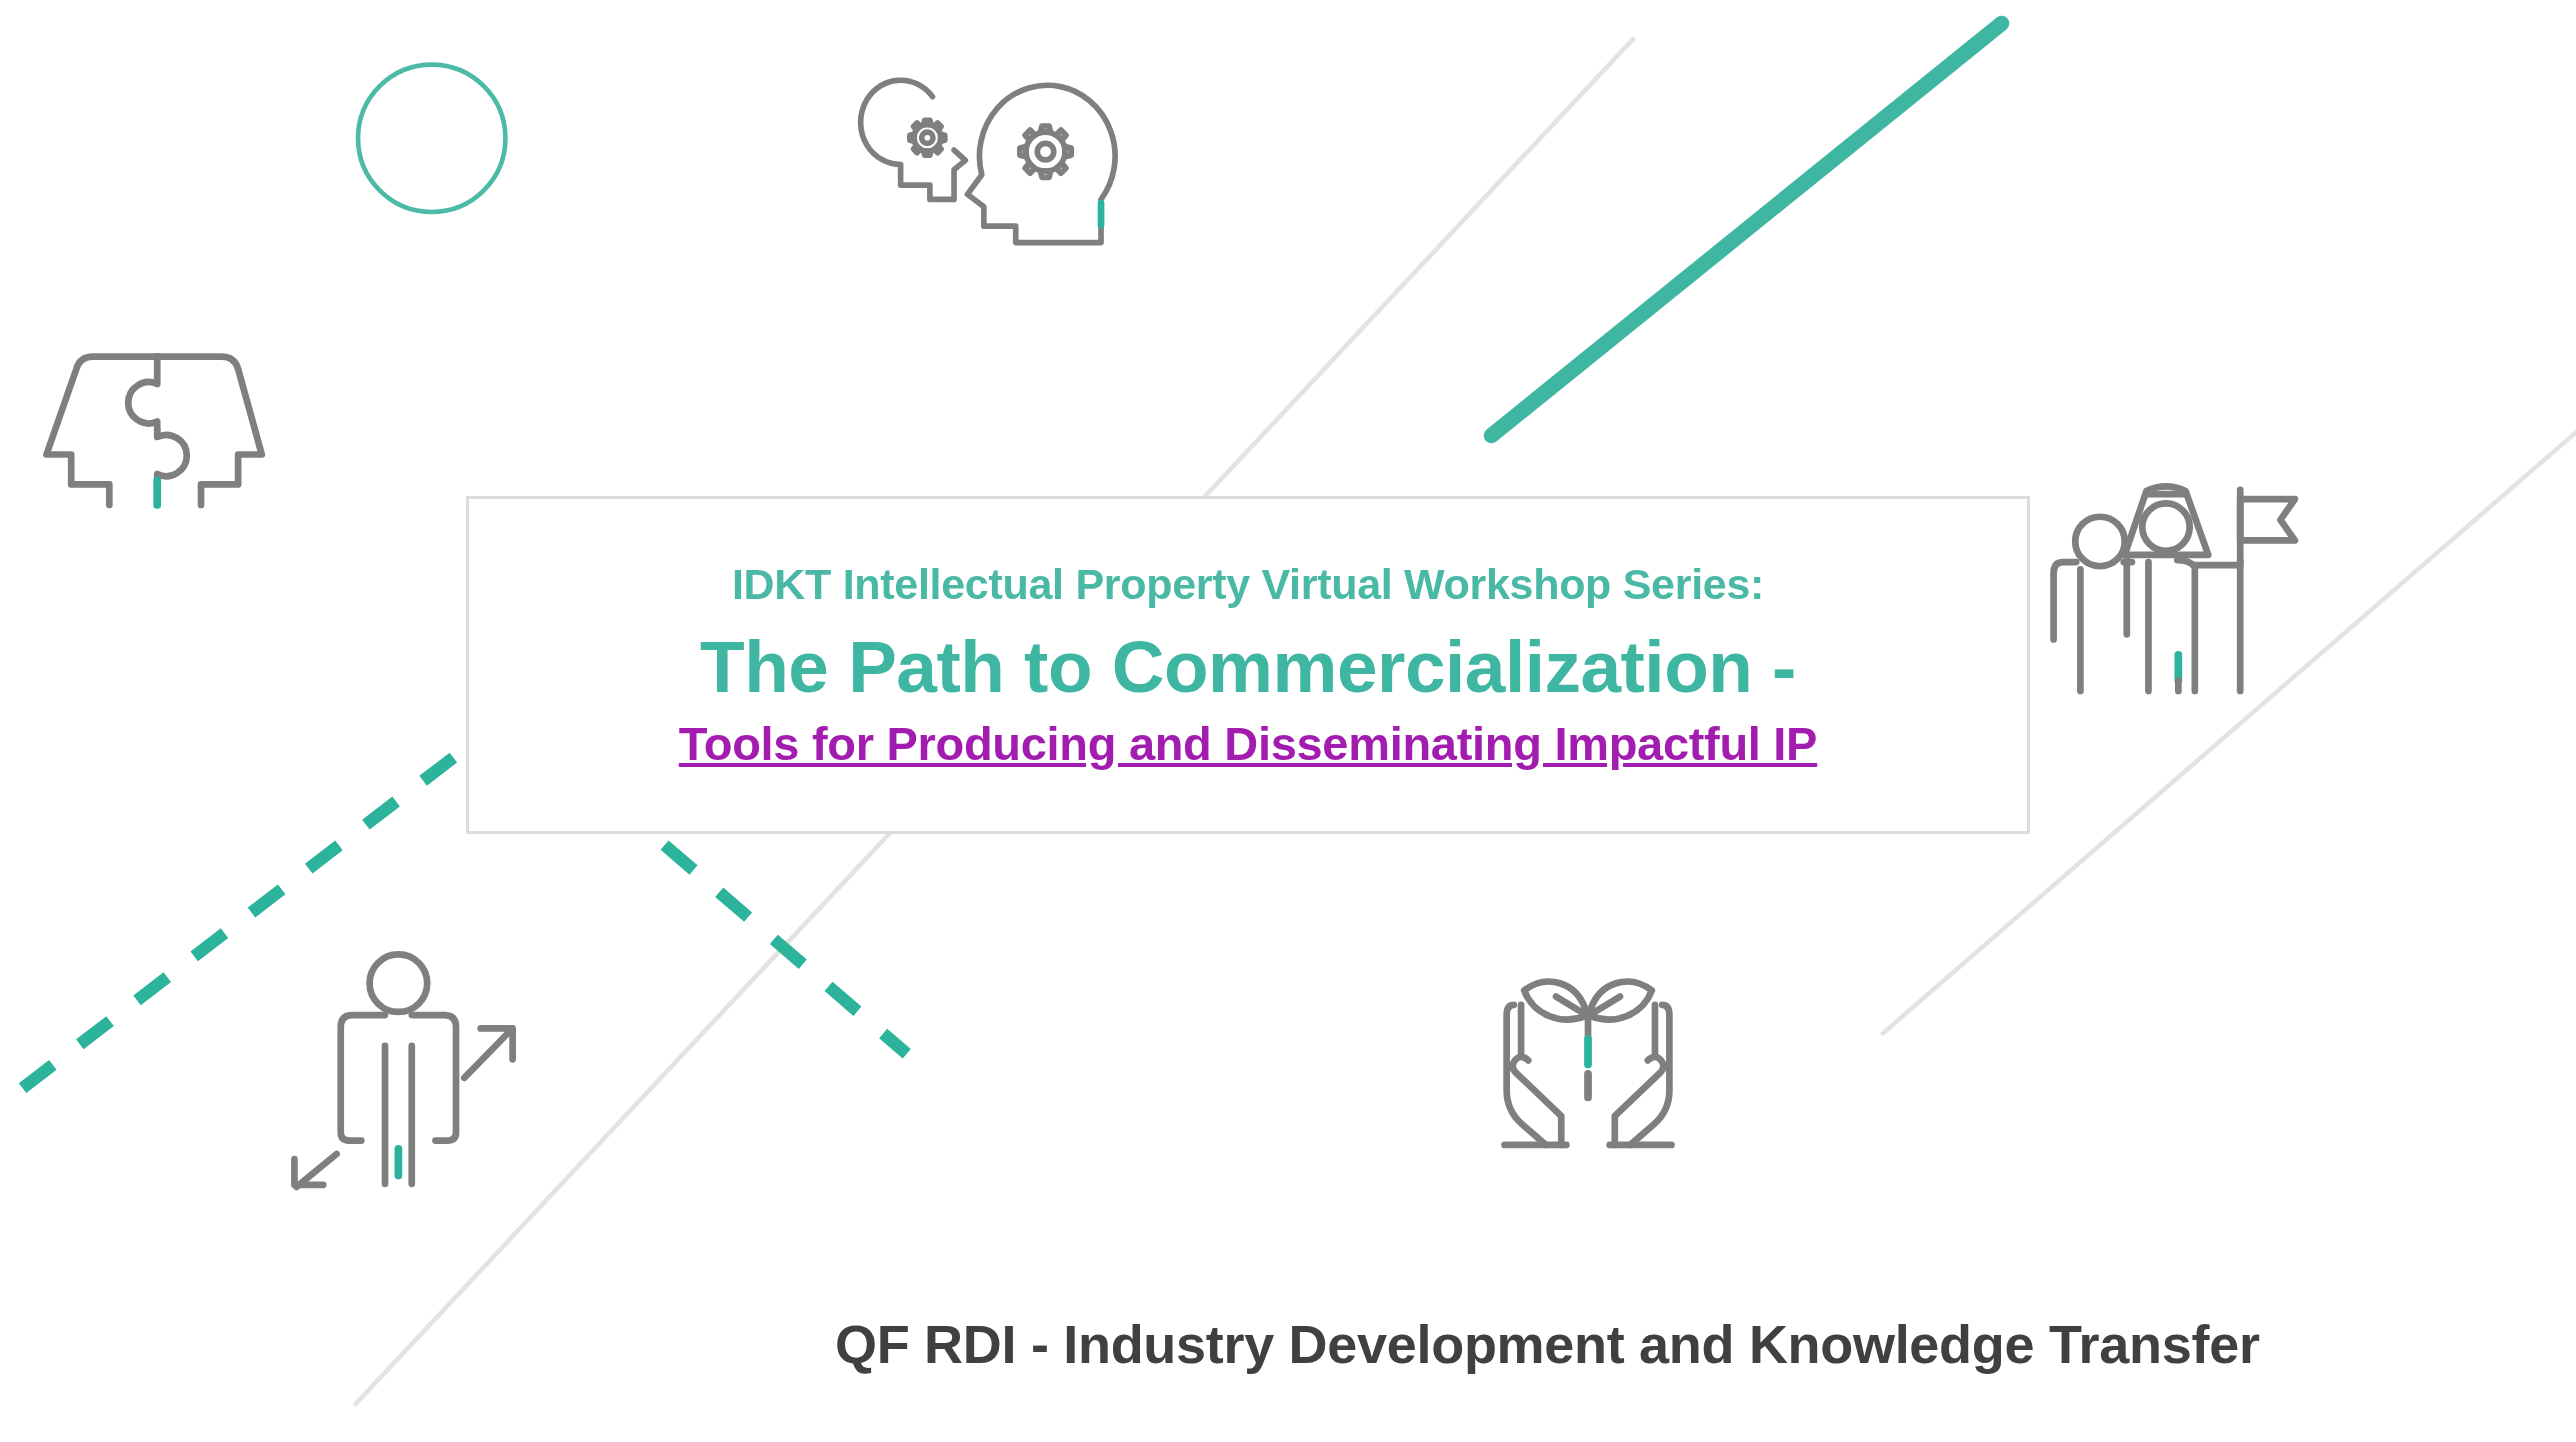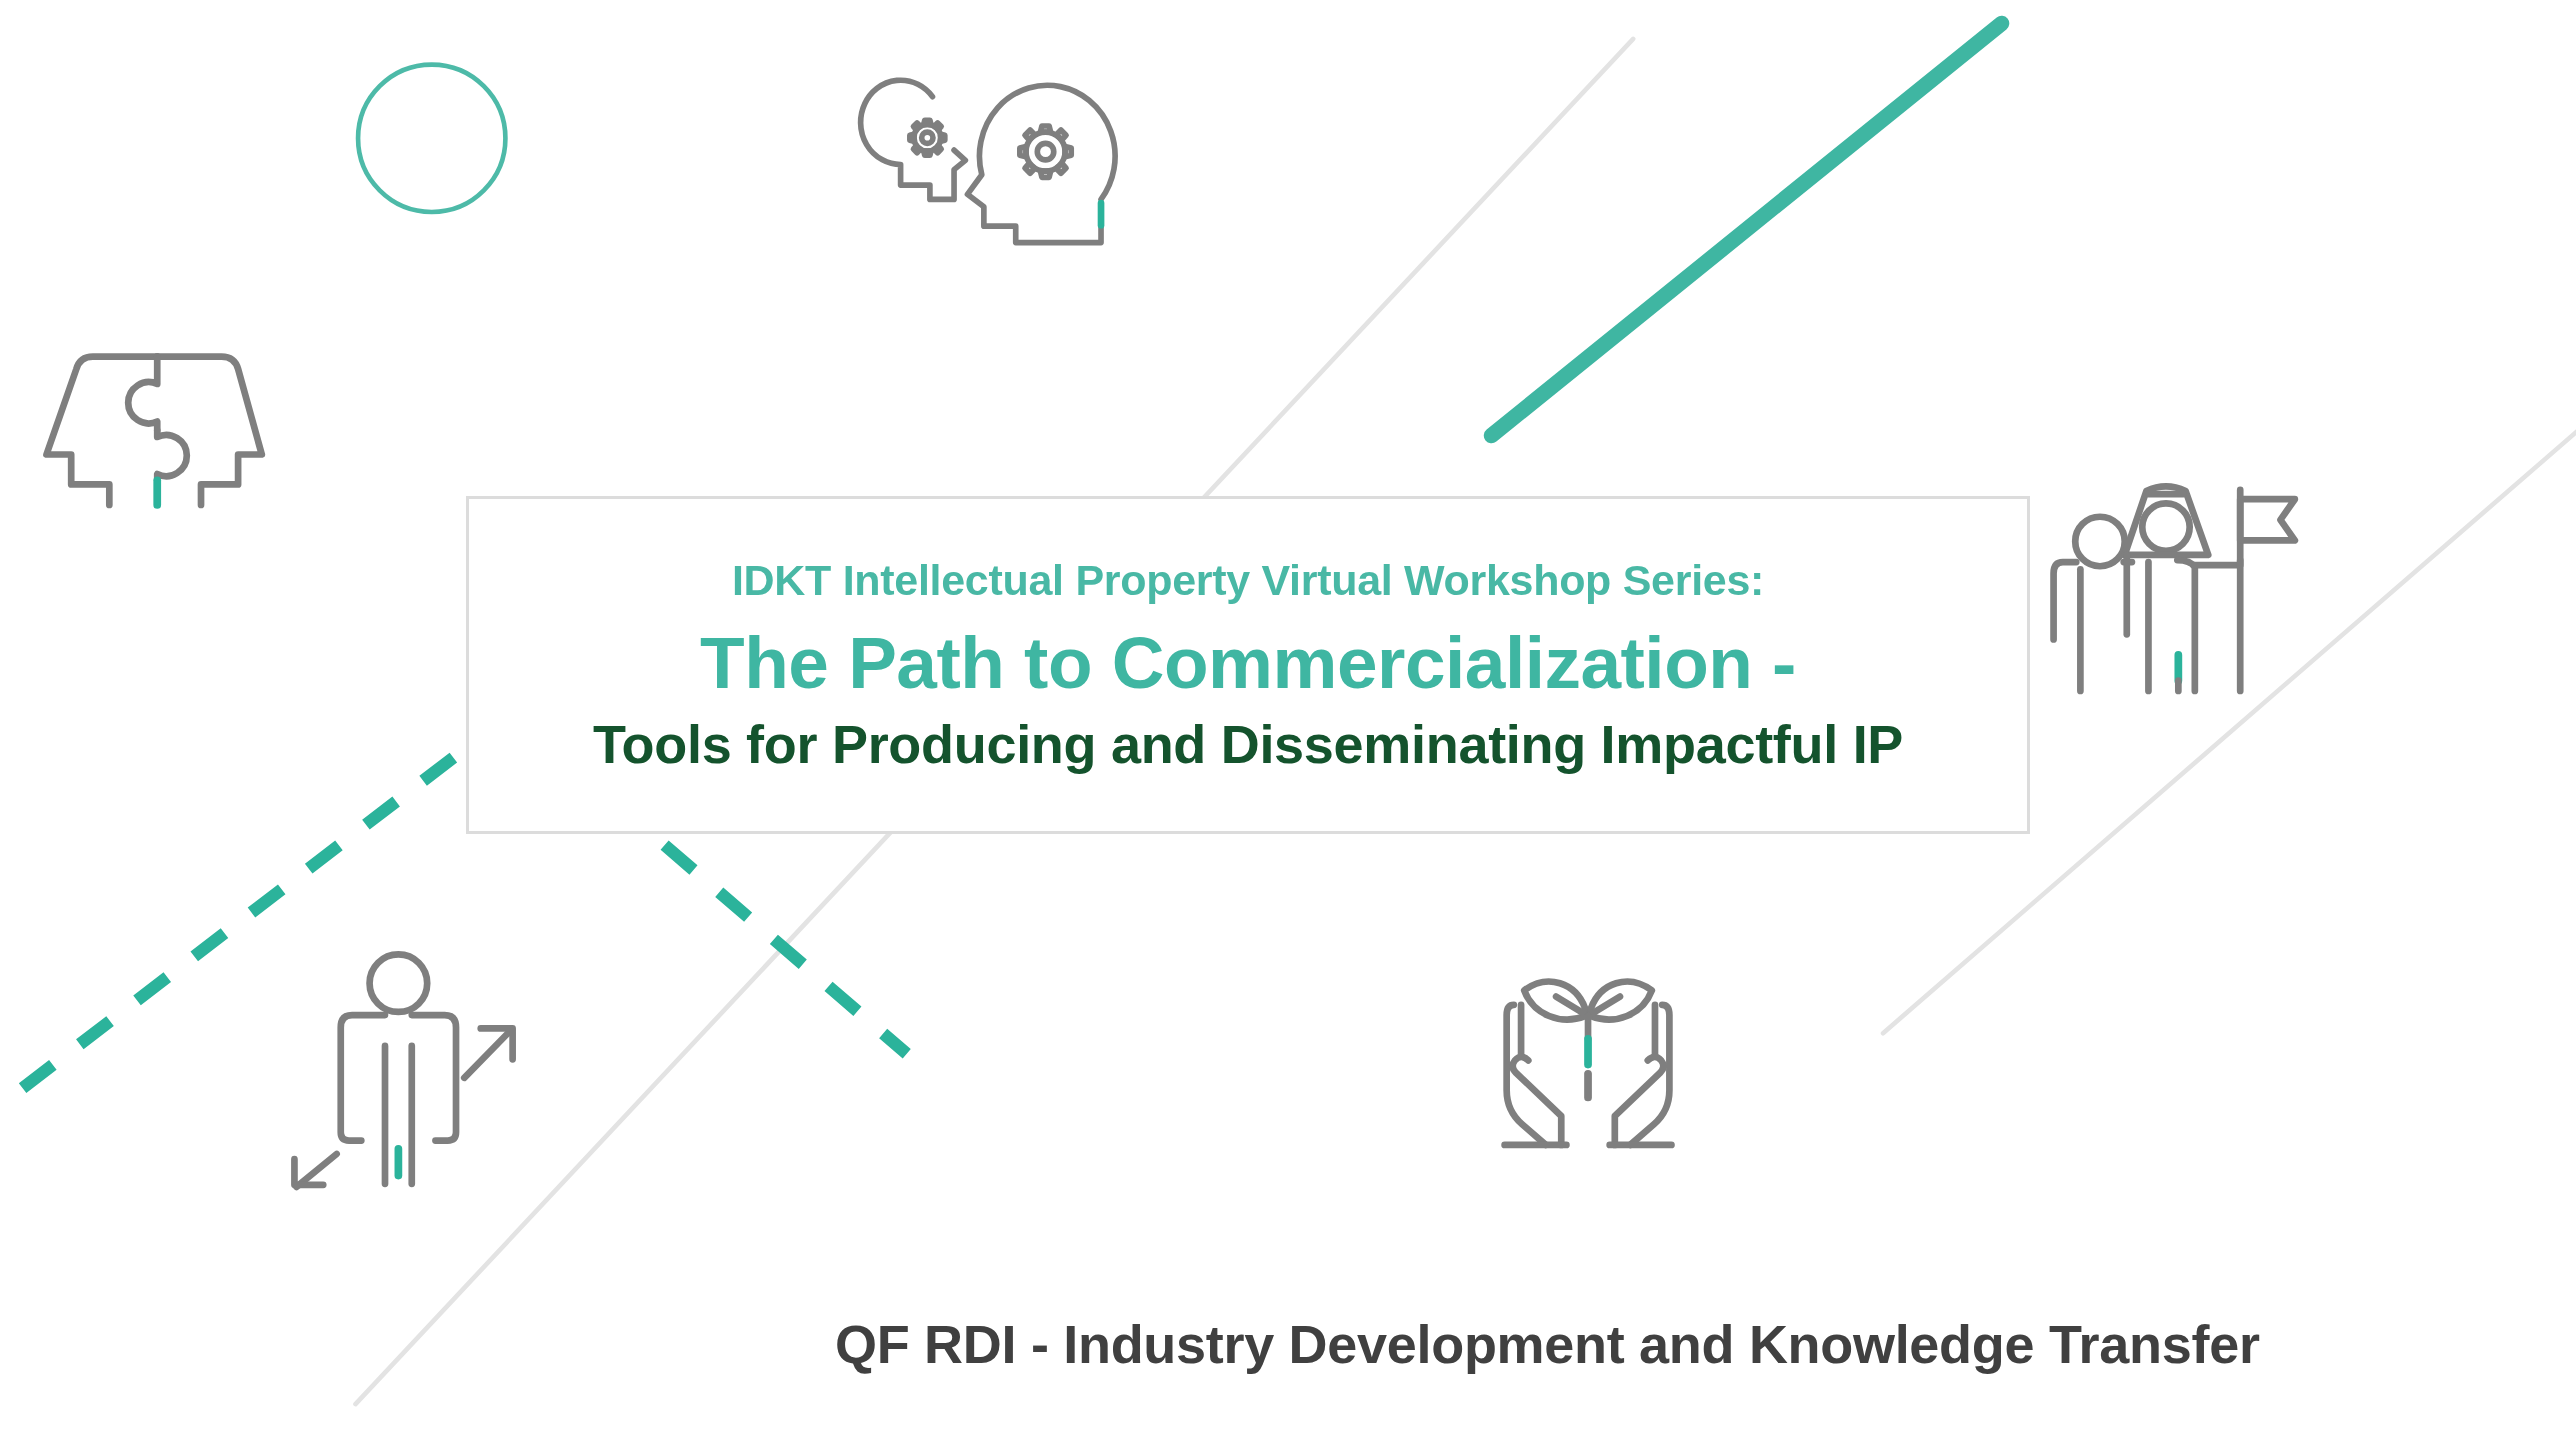--- a/index.html
+++ b/index.html
@@ -53,26 +53,27 @@
     color: #3fb6a2;
     font-size: 73px;
     font-weight: bold;
     letter-spacing: -0.5px;
     line-height: 1.0;
     white-space: nowrap;
     margin-bottom: 17.5px;
     text-align: center;
   }
   .subhead {
-    color: #14532d;
-    font-size: 54px;
+    color: #a21caf;
+    font-size: 47px;
     font-weight: bold;
     letter-spacing: -0.3px;
     line-height: 1.0;
     white-space: nowrap;
+    text-decoration: underline;
   }
 
   
   .footer {
     position: absolute;
     left: 835px;
     top: 1313px;
     color: #404040;
     font-size: 54px;
     font-weight: bold;

